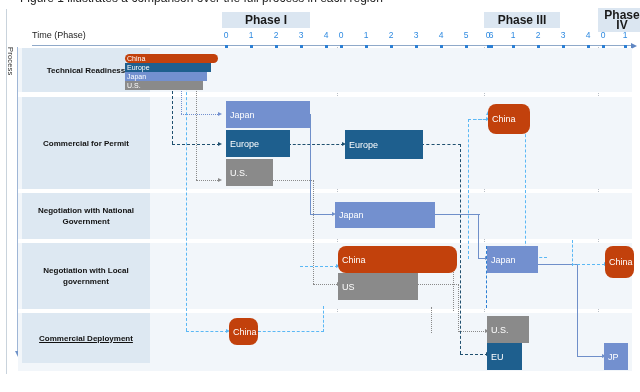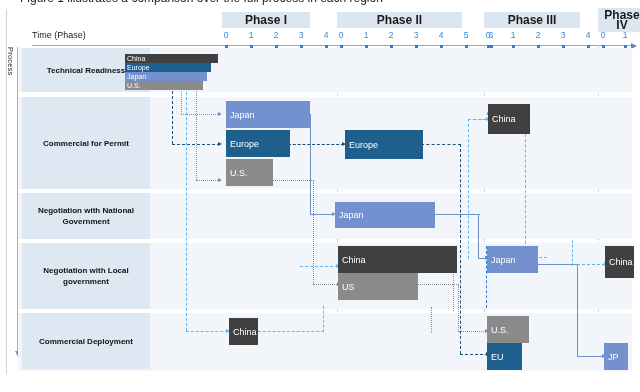--- a/index.html
+++ b/index.html
@@ -96,21 +96,21 @@
 
   
   .bar{
     position:absolute;
     display:flex;align-items:center;
     font-size:9px;color:#ffffff;
     padding-left:4px;
     box-sizing:border-box;
     white-space:nowrap;
   }
-  .bar.cn{background:#404040;}
+  .bar.cn{background:#c2410c;border-radius:8px;}
   .bar.eu{background:#1e5f8e;}
   .bar.jp{background:#7390cf;text-align:center;}
   .bar.us{background:#8a8a8a;}
   .bar.thin{font-size:7px;padding-left:2px;}
 
   
   .cx{position:absolute;}
 
   .arrowhead{position:absolute;width:0;height:0;}
   .ah-r{border-top:2.5px solid transparent;border-bottom:2.5px solid transparent;border-left:4px solid;}
@@ -137,22 +137,21 @@
 
   <div class="proc-label">
     <span>Process</span>
   </div>
   <div class="proc-axis"></div>
 
   <div class="time-label">Time (Phase)</div>
   <div class="time-axis"></div>
 
   <div class="phasebox" style="left:222px;width:88px;">Phase I</div>
-  <div class="phasebox" style="left:337px;width:125px;">Phase II</div>
-  <div class="phasebox" style="left:484px;width:96px;text-align:right;">Phase III</div>
+  <div class="phasebox" style="left:484px;width:76px;text-align:right;">Phase III</div>
   <div class="phasebox tall" style="left:598px;width:48px;">
     <div>Phase</div>
     <div>IV</div>
   </div>
 
   <div class="ticklbl" style="left:226px">0</div>
   <div class="tick" style="left:225px"></div>
   <div class="ticklbl" style="left:251px">1</div>
   <div class="tick" style="left:250px"></div>
   <div class="ticklbl" style="left:276px">2</div>
@@ -203,21 +202,21 @@
   <div class="row" style="top:97px;height:92px;width:614px;"></div>
   <div class="rowlbl" style="top:97px;height:92px;">Commercial for Permit</div>
 
   <div class="row" style="top:193px;height:46px;width:614px;"></div>
   <div class="rowlbl" style="top:193px;height:46px;">Negotiation with National Government</div>
 
   <div class="row" style="top:243px;height:66px;width:614px;"></div>
   <div class="rowlbl" style="top:243px;height:66px;">Negotiation with Local government</div>
 
   <div class="row" style="top:313px;height:58px;width:614px;"></div>
-  <div class="rowlbl" style="top:313px;height:56px;">Commercial Deployment</div>
+  <div class="rowlbl" style="top:313px;height:50px;text-decoration:underline;">Commercial Deployment</div>
 
   <div class="cx" style="left:186px;top:57px;width:0;height:274px;border-left:1.6px dashed #5bb8f5;"></div>
   <div class="cx" style="left:160px;top:57px;width:27px;height:0;border-top:1.6px dashed #5bb8f5;"></div>
   <div class="cx" style="left:186px;top:331px;width:42px;height:0;border-top:1.6px dashed #5bb8f5;"></div>
   <div class="arrowhead ah-r" style="left:226px;top:328.5px;border-left-color:#5bb8f5;"></div>
 
   <div class="cx" style="left:172px;top:66px;width:0;height:78px;border-left:1.6px dashed #20506f;"></div>
   <div class="cx" style="left:160px;top:66px;width:13px;height:0;border-top:1.6px dashed #20506f;"></div>
   <div class="cx" style="left:172px;top:144px;width:48px;height:0;border-top:1.6px dashed #20506f;"></div>
   <div class="arrowhead ah-r" style="left:218px;top:141.5px;border-left-color:#20506f;"></div>

